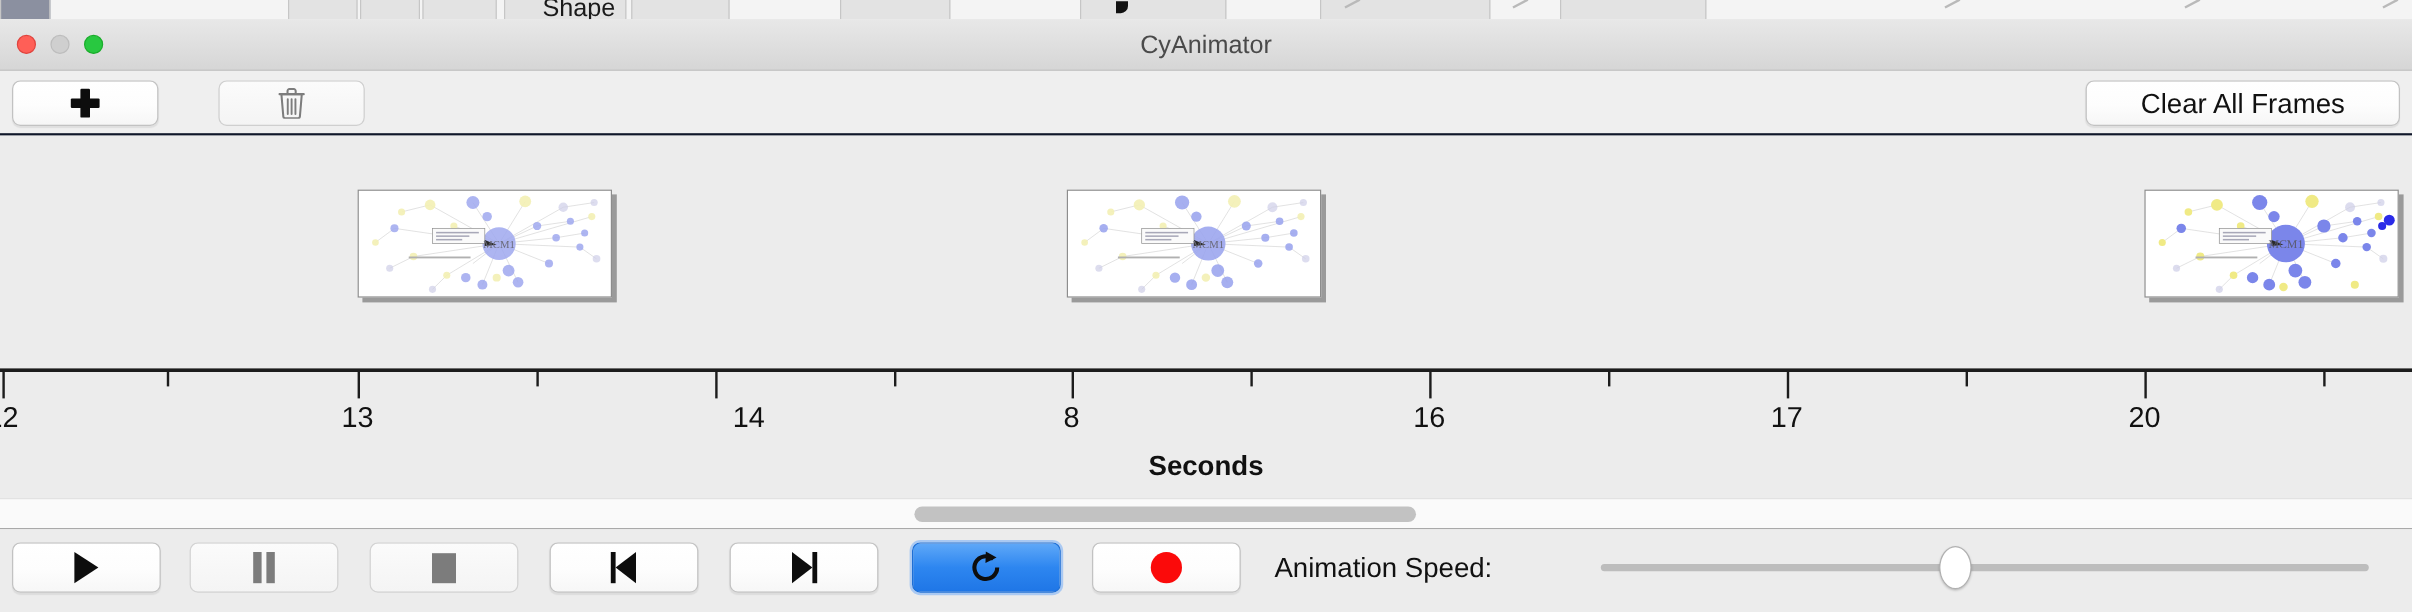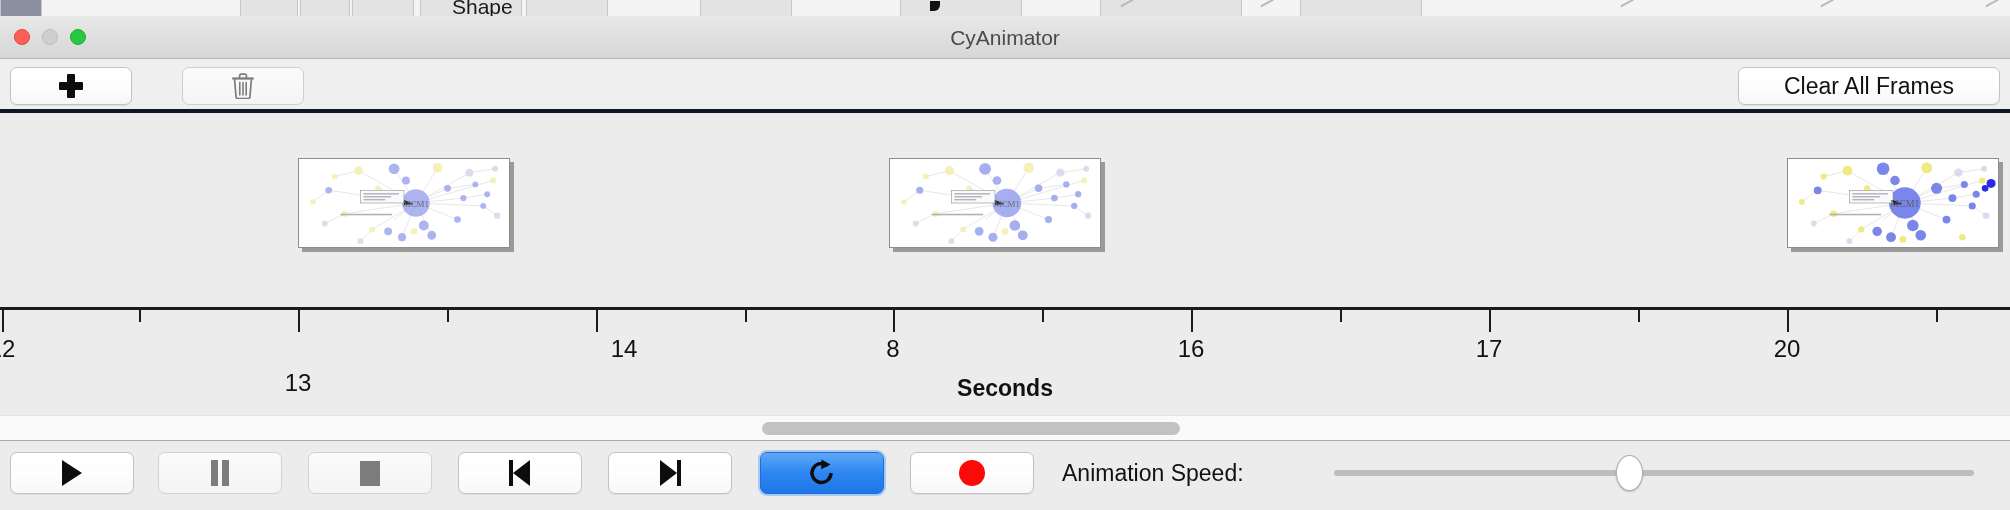--- a/index.html
+++ b/index.html
@@ -93,21 +93,21 @@
     font-family: "Liberation Sans", sans-serif;
     user-select: none;
   }
 
   
   .toolbar {
     position: absolute;
     left: 0; top: 59px;
     width: 2010px; height: 54px;
     background: #efefef;
-    border-bottom: 4px solid #0f172a;
+    border-bottom: 2px solid #0f172a;
     box-sizing: border-box;
   }
   .btn {
     position: absolute;
     box-sizing: border-box;
     border: 1px solid #c2c2c2;
     border-radius: 7px;
     background: linear-gradient(to bottom, #ffffff 0%, #fdfdfd 55%, #f6f6f6 100%);
     box-shadow: 0 1px 1px rgba(0,0,0,.07);
     display: flex;
@@ -590,21 +590,21 @@
         </div>
       </div>
     </div>
 
     <div class="axis">
       <div class="axis-line"></div>
       <div id="ticks">
           <div class="tick major" style="left: 2px;"></div>
           <div class="tick-label" style="left: 2px;">12</div>
           <div class="tick major" style="left: 298px;"></div>
-          <div class="tick-label" style="left: 298px; margin-top: 34px;">13</div>
+          <div class="tick-label" style="left: 298px;">13</div>
           <div class="tick major" style="left: 596px;"></div>
           <div class="tick-label" style="left: 624px;">14</div>
           <div class="tick major" style="left: 893px;"></div>
           <div class="tick-label" style="left: 893px;">8</div>
           <div class="tick major" style="left: 1191px;"></div>
           <div class="tick-label" style="left: 1191px;">16</div>
           <div class="tick major" style="left: 1489px;"></div>
           <div class="tick-label" style="left: 1489px;">17</div>
           <div class="tick major" style="left: 1787px;"></div>
           <div class="tick-label" style="left: 1787px;">20</div>

